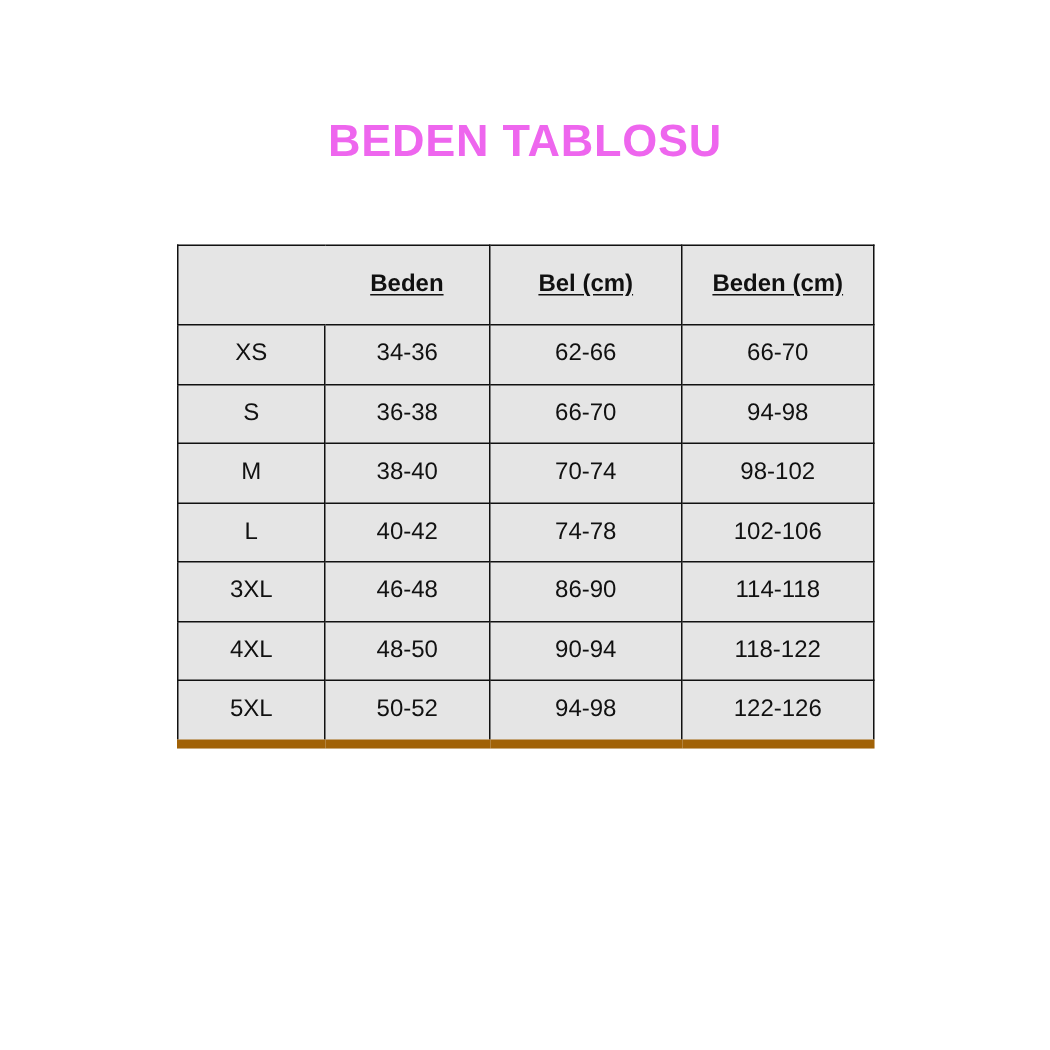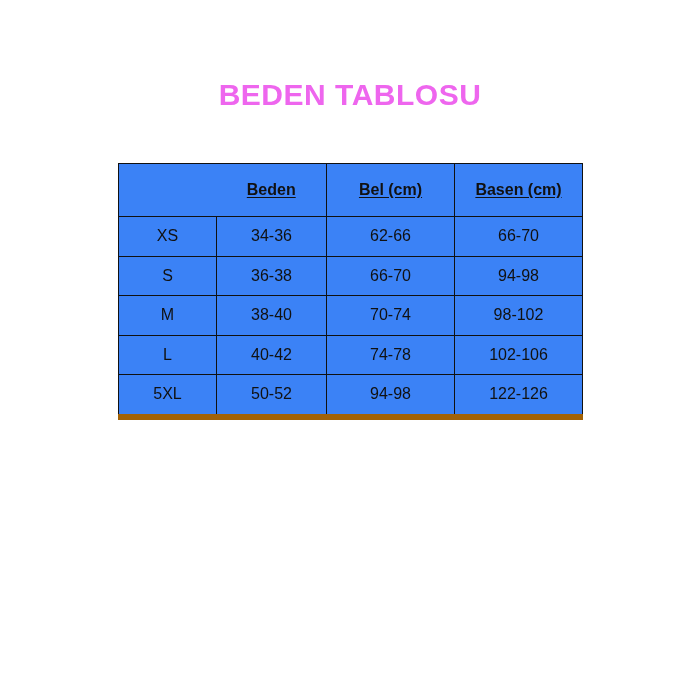--- a/index.html
+++ b/index.html
@@ -34,21 +34,21 @@
   .table-wrap {
     position: absolute;
     left: 118px;
     top: 163px;
     width: 464px;
   }
   table.size-table {
     border-collapse: collapse;
     width: 464px;
     table-layout: fixed;
-    background: #3b82f6;
+    background: #e5e5e5;
   }
   table.size-table col.c0 { width: 98px; }
   table.size-table col.c1 { width: 110px; }
   table.size-table col.c2 { width: 128px; }
   table.size-table col.c3 { width: 128px; }
 
   table.size-table th,
   table.size-table td {
     border: 1px solid #111111;
     text-align: center;
@@ -96,21 +96,21 @@
         <col class="c0">
         <col class="c1">
         <col class="c2">
         <col class="c3">
       </colgroup>
       <thead>
         <tr>
           <th class="blank-head"></th>
           <th class="span-head"><span class="hdr-underline">Beden</span></th>
           <th><span class="hdr-underline">Bel (cm)</span></th>
-          <th><span class="hdr-underline">Basen (cm)</span></th>
+          <th><span class="hdr-underline">Beden (cm)</span></th>
         </tr>
       </thead>
       <tbody>
         <tr>
           <td class="sizecell">XS</td>
           <td>34-36</td>
           <td>62-66</td>
           <td>66-70</td>
         </tr>
         <tr>
@@ -125,20 +125,32 @@
           <td>70-74</td>
           <td>98-102</td>
         </tr>
         <tr>
           <td class="sizecell">L</td>
           <td>40-42</td>
           <td>74-78</td>
           <td>102-106</td>
         </tr>
         <tr>
+          <td class="sizecell">3XL</td>
+          <td>46-48</td>
+          <td>86-90</td>
+          <td>114-118</td>
+        </tr>
+        <tr>
+          <td class="sizecell">4XL</td>
+          <td>48-50</td>
+          <td>90-94</td>
+          <td>118-122</td>
+        </tr>
+        <tr>
           <td class="sizecell">5XL</td>
           <td>50-52</td>
           <td>94-98</td>
           <td>122-126</td>
         </tr>
       </tbody>
     </table>
   </div>
 
 </div>

